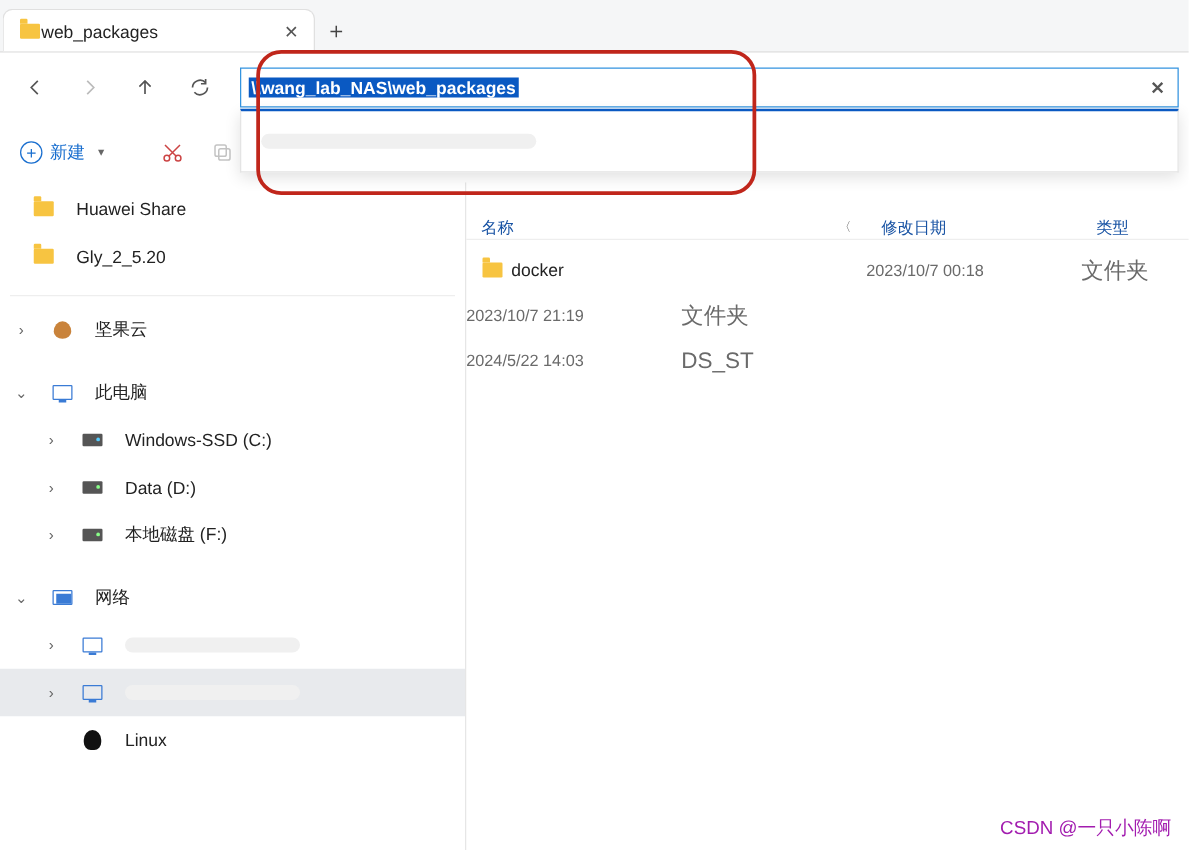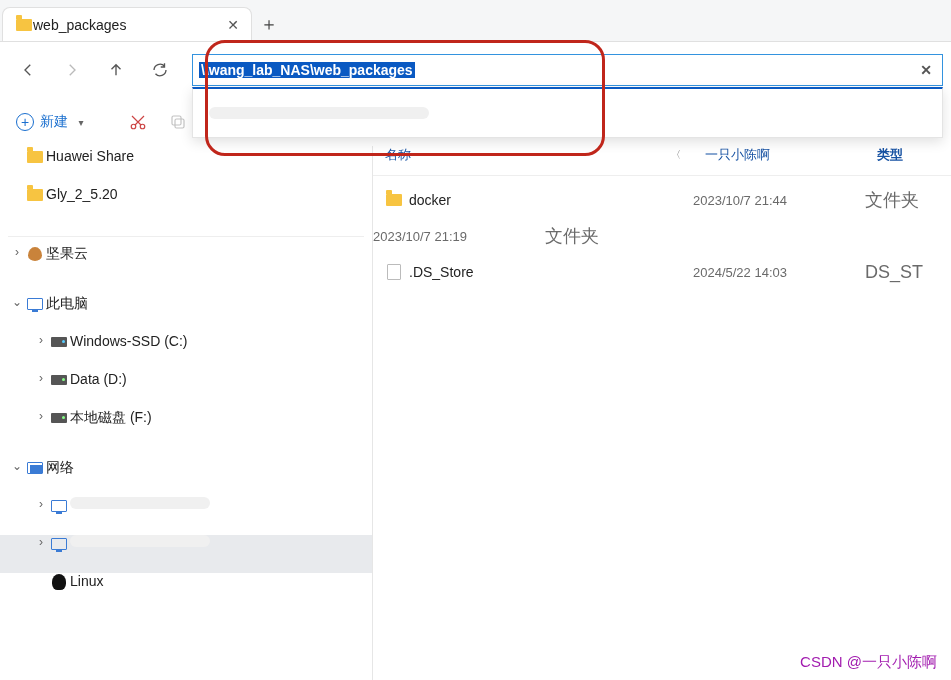--- a/index.html
+++ b/index.html
@@ -18,43 +18,43 @@
   .dropdown { position:absolute; left:0; top:33px; right:0; background:#fff; border:1px solid #e4e4e4; border-top:2px solid #0a59c2; box-shadow:0 4px 12px rgba(0,0,0,.12); padding:6px 0; z-index:5; }
   .drop-item { height:36px; display:flex; align-items:center; padding:0 16px; color:#444; }
   .smudge { display:inline-block; background:#f0f0f0; border-radius:6px; width:220px; height:12px; }
   .toolbar { display:flex; align-items:center; height:48px; padding:0 10px; gap:4px; }
   .newbtn { display:flex; align-items:center; gap:6px; padding:4px 10px 4px 6px; color:#1a6fcf; border-radius:4px; }
   .newbtn .plus { width:18px; height:18px; border:1px solid #1a6fcf; border-radius:50%; display:flex; align-items:center; justify-content:center; font-size:14px; }
   .newbtn .chev { color:#666; font-size:10px; }
   .tool-ic { width:36px; height:36px; display:flex; align-items:center; justify-content:center; color:#555; }
   .body-split { display:flex; height:calc(100% - 42px - 56px - 48px); }
   .sidebar { width:372px; border-right:none; overflow:hidden; padding-top:2px; }
-  .side-item { display:flex; align-items:flex-start; height:38px; padding-left:26px; gap:2px; color:#222; }
+  .side-item { display:flex; align-items:center; height:38px; padding-left:26px; gap:17px; color:#222; }
   .side-item.d1 { padding-left:10px; }
   .side-item.d2 { padding-left:34px; }
   .side-item.sel { background:#e8eaed; }
   .chev { width:14px; color:#666; font-size:12px; text-align:center; display:inline-block; }
   .ic { width:18px; height:18px; display:inline-flex; align-items:center; justify-content:center; }
   .ic-folder { width:16px; height:12px; background:#f7c441; border-radius:1px; position:relative; }
   .ic-folder:before { content:""; position:absolute; left:0; top:-4px; width:6px; height:4px; background:#f7c441; border-radius:1px 1px 0 0; }
   .ic-drive { width:16px; height:10px; background:#555; border-radius:1px; position:relative; }
   .ic-drive:after { content:""; position:absolute; right:2px; top:3px; width:3px; height:3px; background:#8f8; border-radius:50%; }
   .ic-drive.ssd:after { background:#5cf; }
   .ic-pc { width:16px; height:12px; border:1.5px solid #3a7bd5; border-radius:1px; position:relative; }
   .ic-pc:after { content:""; position:absolute; left:4px; bottom:-3px; width:6px; height:2px; background:#3a7bd5; }
   .ic-net { width:16px; height:12px; border:1.5px solid #3a7bd5; border-radius:1px; position:relative; background:linear-gradient(#3a7bd5,#3a7bd5) 2px 2px/12px 8px no-repeat; }
   .ic-acorn { width:14px; height:14px; background:#c9833b; border-radius:50% 50% 50% 50%/60% 60% 40% 40%; position:relative; }
   .ic-tux { width:14px; height:16px; background:#111; border-radius:50% 50% 40% 40%; position:relative; }
   .sep { height:12px; }
   .content { flex:1; border-left:1px solid #e6e6e6; }
-  .columns { display:flex; align-items:flex-start; height:30px; border-bottom:1px solid #eee; font-size:13px; color:#1752a3; }
+  .columns { display:flex; align-items:flex-end; height:30px; border-bottom:1px solid #eee; font-size:13px; color:#1752a3;margin-top:16px; }
   .col { padding:0 12px; }
   .col.name { flex:0 0 320px; display:flex; align-items:center; gap:8px;}
   .col.date { flex:0 0 172px; }
-  .col.type { flex:1;font-weight:bold; }
+  .col.type { flex:1; }
   .sort-ind { font-size:10px; color:#666; }
   .filelist { padding:6px 0; }
   .row { display:flex; align-items:center; height:36px; color:#222; }
   .row .name { flex:0 0 320px; display:flex; align-items:center; gap:6px; padding-left:12px; }
   .row .date { flex:0 0 172px; color:#6a6a6a; font-size:13px; }
   .row .type { flex:1; color:#6a6a6a; font-size:18px; }
   .ic-file { width:14px; height:16px; border:1px solid #bbb; border-radius:1px; position:relative; }
   .redbox { position:absolute; border:3px solid #c0261b; border-radius:20px; pointer-events:none; z-index:40; }
   .watermark { position:absolute; right:14px; bottom:8px; color:#a21caf; font-size:15px; }
   svg { display:block; }
@@ -217,45 +217,39 @@
       <span>Linux</span>
     </div>
   </div>
 
   <div class="content">
     <div class="columns">
       <div class="col name">
         <span>名称</span>
         <span class="sort-ind" style="margin-left:auto">〈</span>
       </div>
-      <div class="col date"><span>一只小陈啊</span></div>
+      <div class="col date"><span>修改日期</span></div>
       <div class="col type"><span>类型</span></div>
     </div>
     <div class="filelist" id="filelist">
         <div class="row">
           <div class="name">
             <span class="ic">
               <span class="ic-folder"></span>
             </span>
             <span>docker</span>
           </div>
-          <div class="date">2023/10/7 21:44</div>
+          <div class="date">2023/10/7 00:18</div>
           <div class="type">文件夹</div>
         </div>
         <div class="row">
           <div class="date">2023/10/7 21:19</div>
           <div class="type">文件夹</div>
         </div>
         <div class="row">
-          <div class="name">
-            <span class="ic">
-              <span class="ic-file"></span>
-            </span>
-            <span>.DS_Store</span>
-          </div>
           <div class="date">2024/5/22 14:03</div>
           <div class="type">DS_ST</div>
         </div>
       </div>
   </div>
 </div>
 
 <div class="redbox" style="left:205px; top:40px; width:400px; height:116px;"></div>
 
 <div class="watermark">CSDN @一只小陈啊</div>

